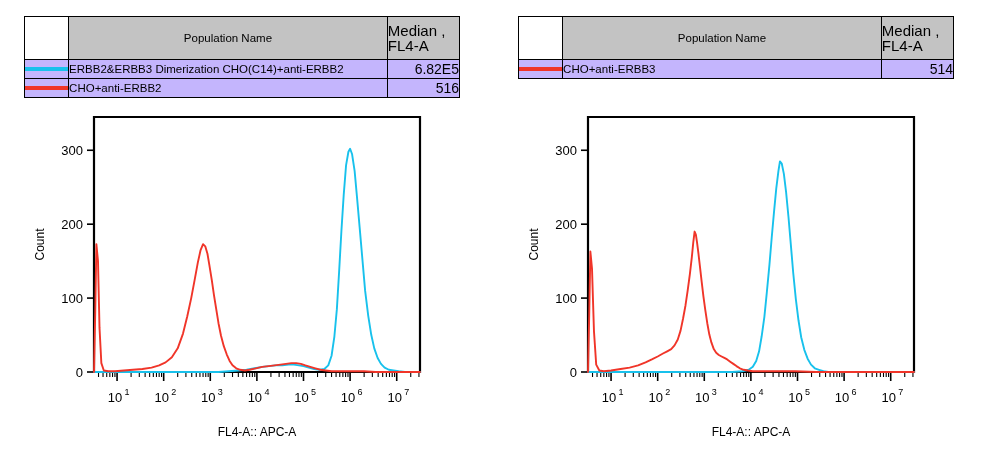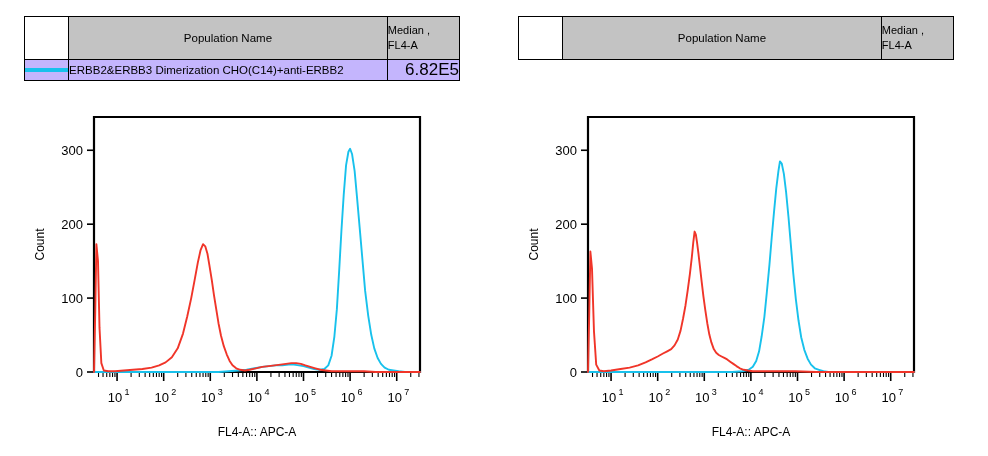--- a/index.html
+++ b/index.html
@@ -57,41 +57,41 @@
   .hdr-blank {
     background: #ffffff;
   }
   .hdr-name {
     text-align: center;
     font-size: 11.5px;
     line-height: 42px;
   }
   .hdr-median {
     padding: 3px 0 0 4px;
-    font-size: 11px;
+    font-size: 15px;
     line-height: 15px;
     text-align: left;
   }
   .hdr-median span { display: block; }
 
   .row-cell {
     height: 19px;
     box-sizing: border-box;
     background: #c4b5fd;
   }
   .cell-name {
     padding-left: 4px;
     font-size: 11.5px;
     white-space: nowrap;
     overflow: hidden;
   }
   .cell-median {
     padding-right: 5px;
     text-align: right;
-    font-size: 17px;
+    font-size: 14px;
     margin-left: 48px;
   }
   .swatch-cell { padding: 0 5px; }
   .swatch {
     height: 4px;
     width: 100%;
     display: block;
   }
 
   
@@ -151,20 +151,27 @@
           <span>Median ,</span>
           <span>FL4-A</span>
         </th>
       </tr>
       <tr>
         <td class="row-cell swatch-cell">
           <span class="swatch" style="background:#18c1ec"></span>
         </td>
         <td class="row-cell cell-name">ERBB2&amp;ERBB3 Dimerization CHO(C14)+anti-ERBB2</td>
         <td class="row-cell cell-median">6.82E5</td>
+      </tr>
+      <tr>
+        <td class="row-cell swatch-cell">
+          <span class="swatch" style="background:#f03529"></span>
+        </td>
+        <td class="row-cell cell-name">CHO+anti-ERBB2</td>
+        <td class="row-cell cell-median">516</td>
       </tr>
     </tbody>
       </table>
 
     <div class="plot-wrap">
       <svg class="plot-svg" width="440" height="340" viewBox="0 0 440 340">
           <path class="axis-line" d="M 70 266 L 70 11 L 396 11 L 396 266 Z"></path>
           <line class="ytick" x1="63" y1="266" x2="70" y2="266"></line>
           <text class="tick-label" x="59" y="270.5" text-anchor="end">0</text>
           <line class="ytick" x1="63" y1="192.08695652173913" x2="70" y2="192.08695652173913"></line>
@@ -276,20 +283,27 @@
 
     <table class="legend-table">
       <tbody>
           <tr>
         <th class="hdr hdr-blank col-swatch"></th>
         <th class="hdr hdr-name col-name">Population Name</th>
         <th class="hdr hdr-median col-median">
           <span>Median ,</span>
           <span>FL4-A</span>
         </th>
+      </tr>
+      <tr>
+        <td class="row-cell swatch-cell">
+          <span class="swatch" style="background:#f03529"></span>
+        </td>
+        <td class="row-cell cell-name">CHO+anti-ERBB3</td>
+        <td class="row-cell cell-median">514</td>
       </tr>
     </tbody>
       </table>
 
     <div class="plot-wrap">
       <svg class="plot-svg" width="440" height="340" viewBox="0 0 440 340">
           <path class="axis-line" d="M 70 266 L 70 11 L 396 11 L 396 266 Z"></path>
           <line class="ytick" x1="63" y1="266" x2="70" y2="266"></line>
           <text class="tick-label" x="59" y="270.5" text-anchor="end">0</text>
           <line class="ytick" x1="63" y1="192.08695652173913" x2="70" y2="192.08695652173913"></line>

